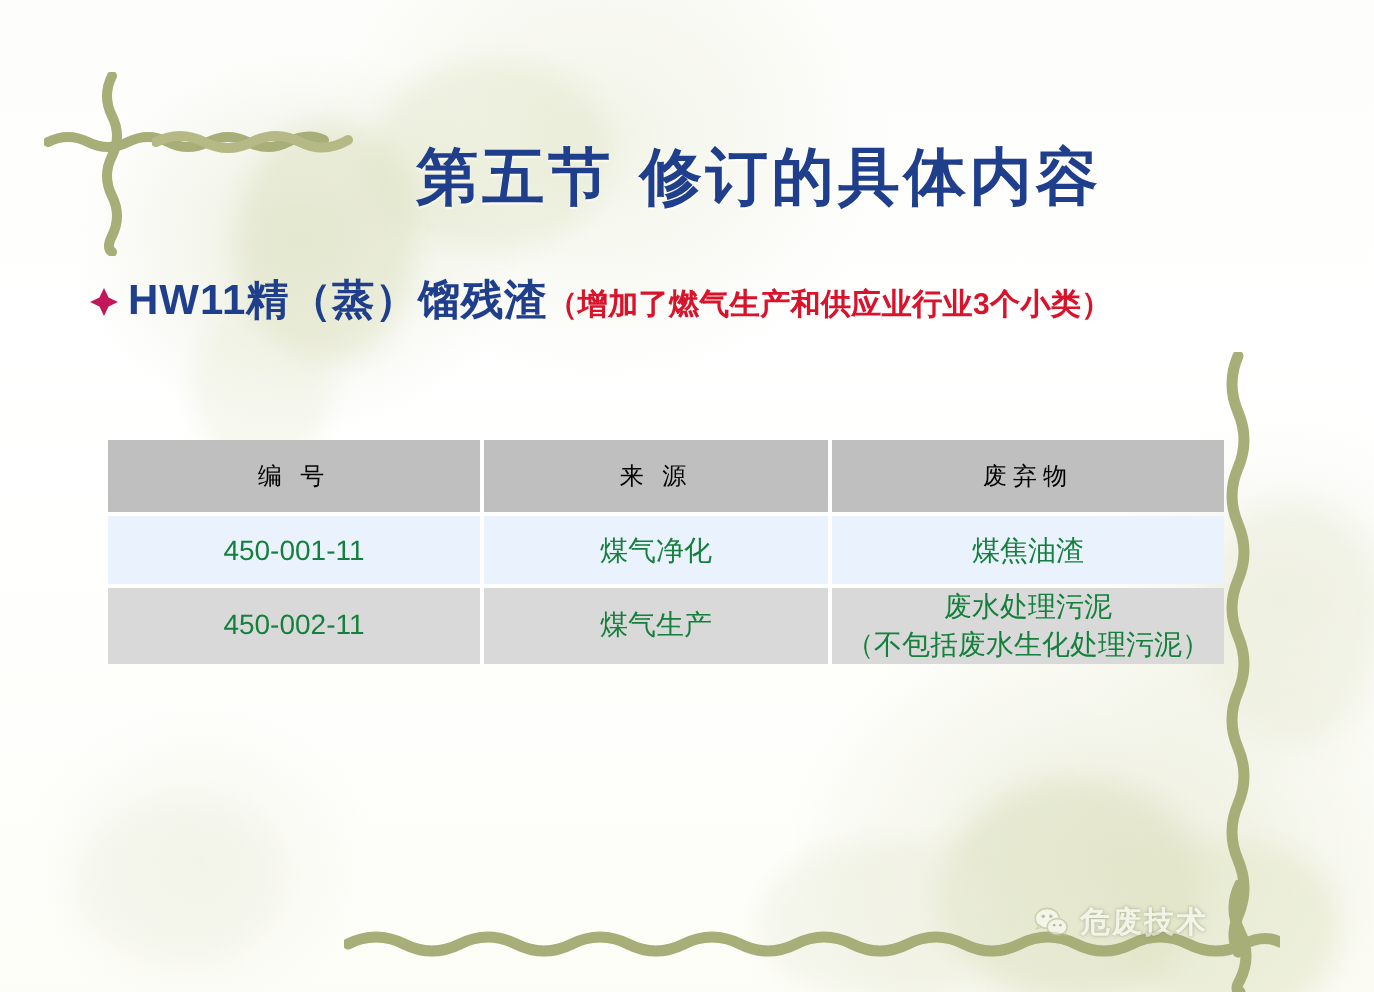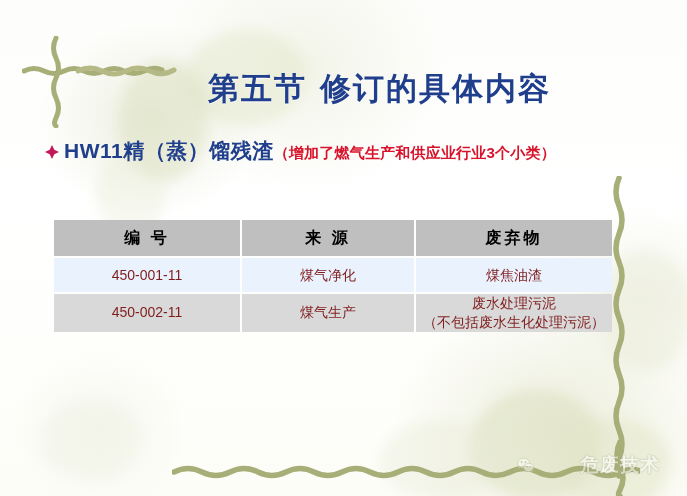--- a/index.html
+++ b/index.html
@@ -104,28 +104,28 @@
   #waste-table th, #waste-table td {
     text-align: center;
     vertical-align: middle;
     font-family: "Liberation Sans", sans-serif;
     padding: 0;
   }
   #waste-table th {
     height: 36px;
     background: #BFBFBF;
     color: #000000;
-    font-size: 16px;
-    font-weight: bold;
+    font-size: 12px;
+    font-weight: normal;
     letter-spacing: 3px;
   }
   #waste-table td {
     height: 34px;
     font-size: 14px;
-    color: #7f1d1d;
+    color: #15803d;
     line-height: 1.35;
   }
   tr.row-light td { background: #EAF2FD; }
   tr.row-gray  td { background: #D9D9D9; height: 42px; }
 
   .col-a { width: 186px; }
   .col-b { width: 172px; }
   .col-c { width: 196px; }
 
   .cell-sub { display: block; }
@@ -140,26 +140,25 @@
     gap: 5px;
     opacity: 0.55;
     pointer-events: none;
   }
   #brand .wx {
     width: 19px;
     height: 19px;
   }
   #brand .brand-text {
     font-family: "Liberation Sans", sans-serif;
-    font-size: 19px;
+    font-size: 15px;
     font-weight: bold;
     color: #ffffff;
     text-shadow: 0 0 2px rgba(150,155,120,0.95), 0 0 1px rgba(120,125,95,0.9);
     letter-spacing: 1px;
-    margin-left: 40px;
   }
 </style>
 </head>
 <body>
 
 <div id="slide">
 
   <div class="floral" style="left:118px; top:60px; width:90px; height:120px;"></div>
   <div class="floral" style="left:185px; top:30px; width:120px; height:95px; background:rgba(221,226,192,0.35);"></div>
   <div class="floral" style="left:96px; top:150px; width:70px; height:85px; background:rgba(228,232,205,0.30);"></div>

